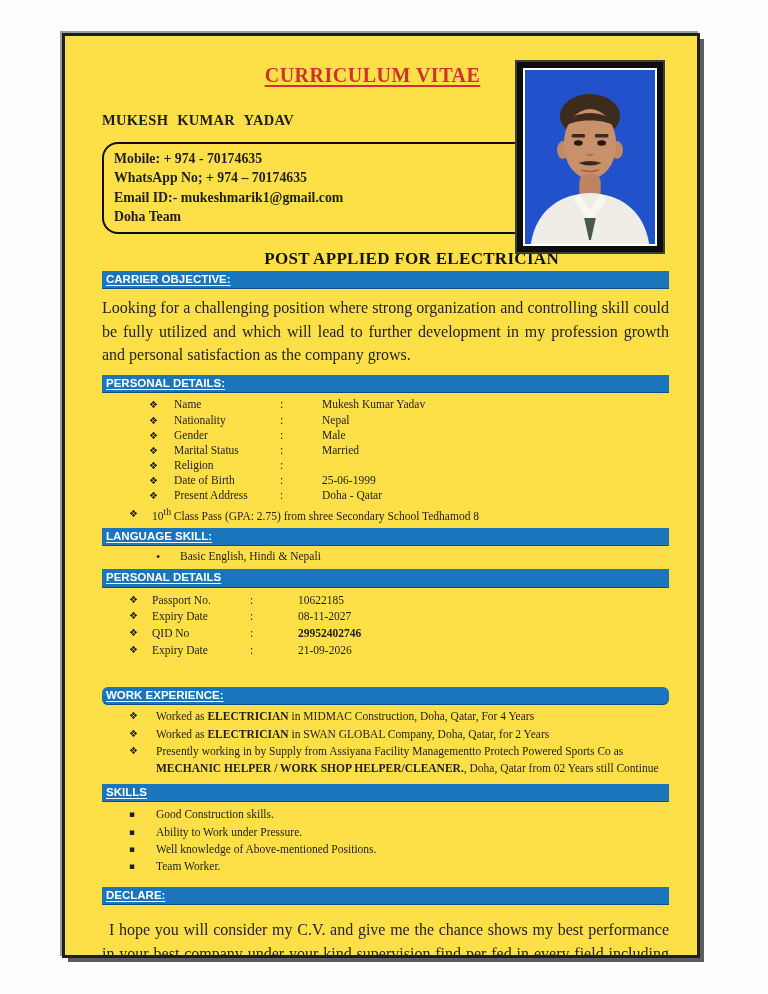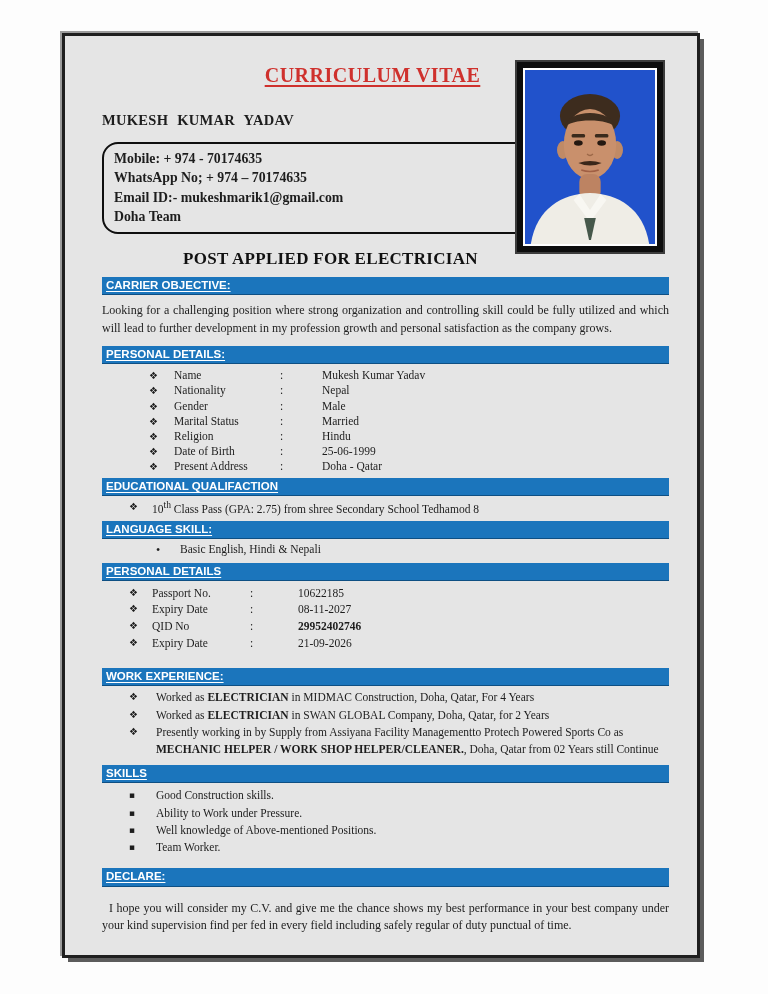--- a/index.html
+++ b/index.html
@@ -9,21 +9,21 @@
   }
   *{box-sizing:border-box;}
   html,body{margin:0;padding:0;}
   body{
     width:768px;height:994px;background:#fdfdfd;position:relative;
     font-family:"Liberation Serif","DejaVu Serif",serif;color:#1d1d1d;
     overflow:hidden;
   }
   .page{
     position:absolute;left:62px;top:33px;width:638px;height:925px;
-    background:#e5e5e5;border:3px solid #1f1f1f;
+    background:#fde047;border:3px solid #1f1f1f;
     box-shadow:5px 5px 0 -1px #5c5c5c,-2px -2px 0 #9c9c9c;
     padding:28px 28px 0 37px;overflow:hidden;
   }
   .cv-title{
     text-align:center;margin-right:26px;
     font-size:20px;font-weight:bold;color:var(--title-red,#cf312d);
     text-decoration:underline;text-underline-offset:3px;letter-spacing:.5px;
     text-decoration-thickness:2px;
   }
   .candidate-name{
@@ -33,50 +33,50 @@
     margin-top:13px;width:438px;border:2.5px solid #0f0f0f;border-radius:16px;
     padding:5px 12px 6px 10px;font-weight:bold;font-size:13.8px;line-height:1.4;
   }
   .photo-frame{
     position:absolute;right:32px;top:24px;width:150px;height:194px;
     background:#0d0d0d;border:2px solid #3c3c3c;padding:6px;
   }
   .photo-matte{width:100%;height:100%;background:#fff;padding:2px;}
   .photo-matte svg{display:block;width:100%;height:100%;}
   .post-applied{
-    margin-top:15px;margin-right:110px;text-align:center;
+    margin-top:15px;margin-right:110px;text-align:right;
     font-size:17px;font-weight:bold;letter-spacing:.3px;color:#111;
   }
   .bar{
     margin-top:4px;background:var(--section-bar-blue,#1b75bc);color:#fff;
     font-family:"Liberation Sans","DejaVu Sans",sans-serif;
     font-size:11.5px;font-weight:bold;line-height:1.05;
     padding:2px 4px 3px 4px;
     text-decoration:underline;text-underline-offset:2px;
     border-bottom:1px solid #0e4f83;
   }
   .para{
-    margin:7px 0 9px 0;font-size:12px;line-height:1.46;text-align:justify;color:#222;
+    margin:7px 0 9px 0;font-size:16px;line-height:1.46;text-align:justify;color:#222;
   }
   .detail-table{margin:4px 0 2px 0;font-size:11.5px;}
   .detail-row{display:grid;grid-template-columns:25px 106px 42px auto;line-height:1.31;}
   .detail-table.t1{margin-left:47px;}
   .detail-table.t2{margin-left:27px;}
   .detail-table.t2 .detail-row{grid-template-columns:23px 98px 48px auto;line-height:1.47;}
   .bullet{font-family:"DejaVu Sans",sans-serif;font-size:10px;padding-top:1px;}
   .strong{font-weight:bold;}
   .bullet-line{display:grid;grid-template-columns:23px auto;margin:3px 0 3px 27px;font-size:11.5px;line-height:1.35;}
   .bullet-line.lang{margin-left:54px;grid-template-columns:24px auto;}
   .dot-bullet{font-size:12px;}
   .work-list{margin:3px 0 8px 27px;font-size:11.5px;}
   .work-item{display:grid;grid-template-columns:27px auto;line-height:1.44;margin-bottom:1px;}
   .skills-list{margin:4px 0 12px 27px;font-size:11.5px;}
   .skill-item{display:grid;grid-template-columns:27px auto;line-height:1.5;}
   .square-bullet{font-family:"DejaVu Sans",sans-serif;font-size:9px;padding-top:2px;}
-  .gap-lg{margin-top:16px;}
+  .gap-lg{margin-top:28px;border-radius:6px;}
   .declare-para1{margin:25px 0 0 0;}
   .declare-para2{margin:13px 0 0 0;text-indent:7px;}
 </style>
 </head>
 <body>
 
 <div class="page">
 
   <div class="cv-title">CURRICULUM VITAE</div>
 
@@ -108,21 +108,21 @@
         <rect x="56" y="104" width="22" height="26" rx="8" fill="#bd8362"></rect>
         <path d="M6 174 C12 138 38 124 67 123 C96 124 122 138 128 174 Z" fill="#efede6"></path>
         <path d="M56 124 L67 140 L78 124 L84 130 L67 152 L50 130 Z" fill="#f8f7f2"></path>
         <path d="M61 148 L73 148 L68 170 L66 170 Z" fill="#46584b"></path>
       </svg>
     </div>
   </div>
 
   <div class="post-applied">POST APPLIED FOR ELECTRICIAN</div>
 
-  <div class="bar" style="margin-top:8px">CARRIER OBJECTIVE:</div>
+  <div class="bar" style="margin-top:2px">CARRIER OBJECTIVE:</div>
   <div class="para">Looking for a challenging position where strong organization and controlling skill could be fully utilized and which will lead to further development in my profession growth and personal satisfaction as the company grows.</div>
 
   <div class="bar">PERSONAL DETAILS:</div>
   <div class="detail-table t1">
     <div class="detail-row">
       <span class="bullet">❖</span>
       <span>Name</span>
       <span>:</span>
       <span>Mukesh Kumar Yadav</span>
     </div>
@@ -141,37 +141,35 @@
     <div class="detail-row">
       <span class="bullet">❖</span>
       <span>Marital Status</span>
       <span>:</span>
       <span>Married</span>
     </div>
     <div class="detail-row">
       <span class="bullet">❖</span>
       <span>Religion</span>
       <span>:</span>
-      <span>Hindu</span>
     </div>
     <div class="detail-row">
       <span class="bullet">❖</span>
       <span>Date of Birth</span>
       <span>:</span>
       <span>25-06-1999</span>
     </div>
     <div class="detail-row">
       <span class="bullet">❖</span>
       <span>Present Address</span>
       <span>:</span>
       <span>Doha - Qatar</span>
     </div>
   </div>
 
-  <div class="bar">EDUCATIONAL QUALIFACTION</div>
   <div class="bullet-line">
     <span class="bullet">❖</span>
     <span><span>10</span><sup>th</sup><span> Class Pass (GPA: 2.75) from shree Secondary School Tedhamod 8</span></span>
   </div>
 
   <div class="bar">LANGUAGE SKILL:</div>
   <div class="bullet-line lang">
     <span class="dot-bullet">•</span>
     <span>Basic English, Hindi &amp; Nepali</span>
   </div>

